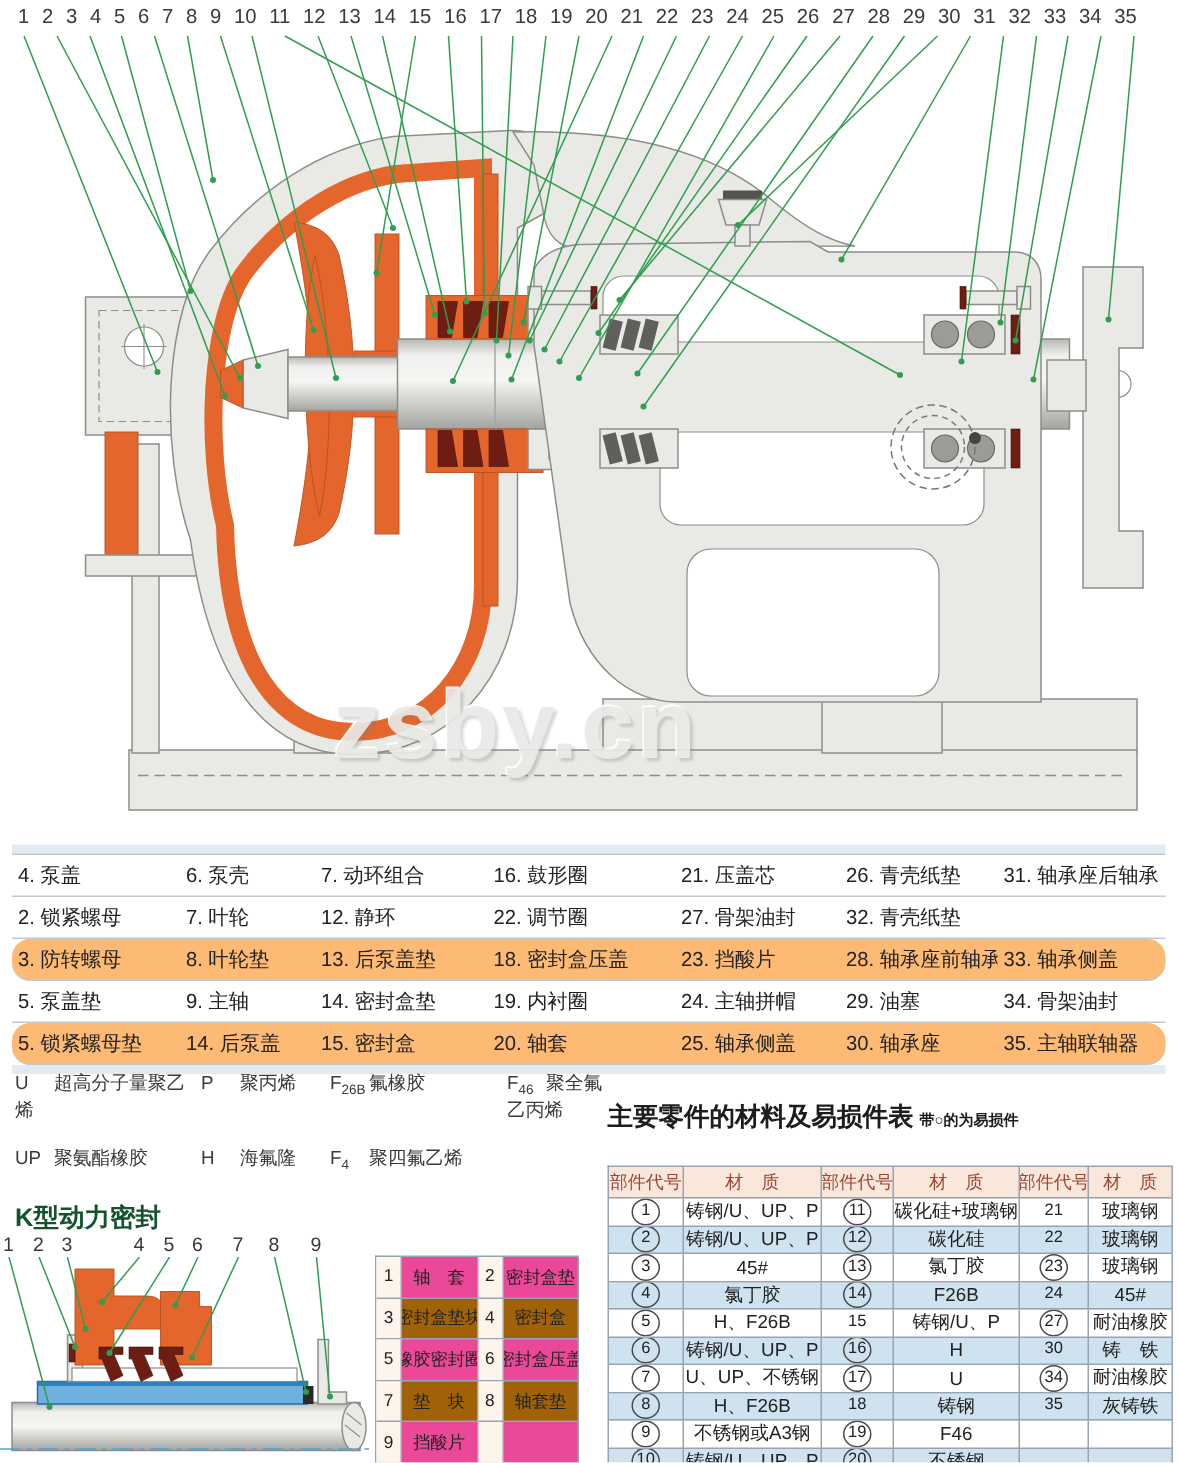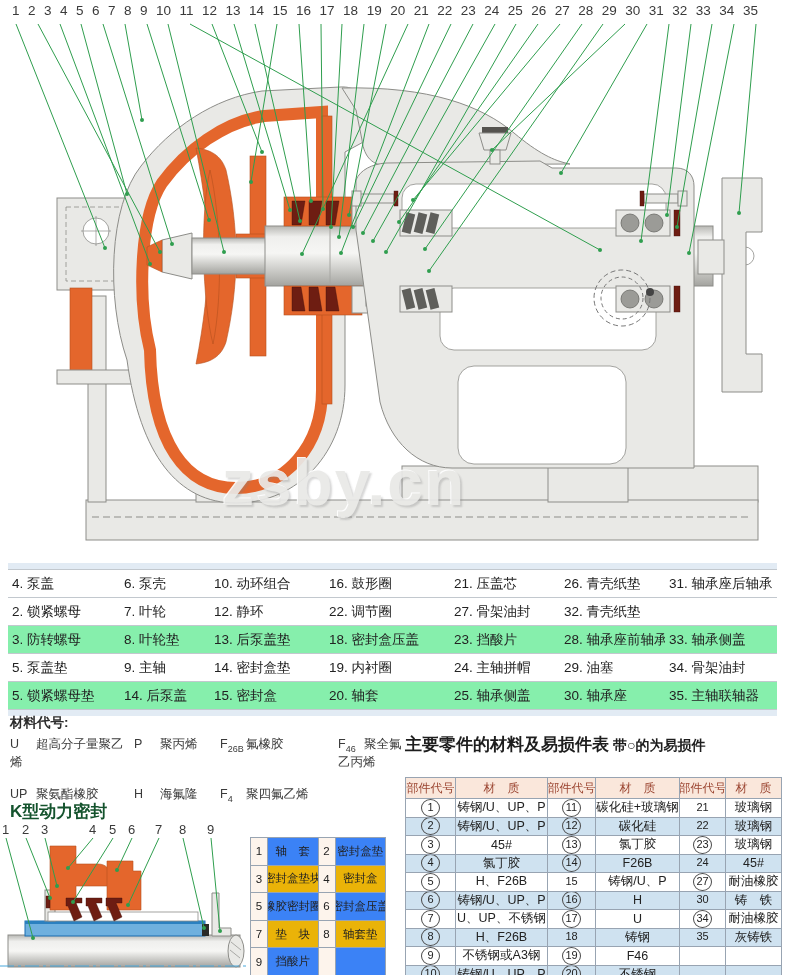--- a/index.html
+++ b/index.html
@@ -36,35 +36,35 @@
   .watermark{position:absolute;left:222px;top:446px;font-size:64px;font-weight:bold;
              letter-spacing:2px;color:#e9e9e7;opacity:.92;
              text-shadow:2px 2px 2px rgba(130,130,130,.35), -1px -1px 0 #fff;}
 
   
   .parts-table{position:absolute;left:8px;top:563px;width:769px;
                border-top:6px solid #e2ebf4;border-bottom:6px solid #e2ebf4;}
   .pr{display:grid;grid-template-columns:112px 90px 115px 125px 110px 105px 1fr;
       height:27px;line-height:27px;font-size:13.5px;border-bottom:1px solid #c2c8ce;}
   .pr:first-child{border-top:1px solid #c2c8ce;}
-  .pr:nth-child(3),.pr:nth-child(5){background:#86efac;}
+  .pr:nth-child(3),.pr:nth-child(5){background:#fdba74;border-radius:12px;}
   .pc{padding-left:4px;white-space:nowrap;overflow:hidden;}
 
   
   .materials{position:absolute;left:10px;top:714px;width:392px;}
   .mat-title{font-size:13.5px;font-weight:bold;color:#2c2c2c;margin-bottom:4px;}
   .mat-grid{display:grid;grid-template-columns:124px 86px 118px 1fr;row-gap:15px;
             font-size:12.5px;color:#3a3a3a;}
   .mat-code{display:inline-block;min-width:26px;}
   .mat-code sub{font-size:9px;}
 
   
   .right-panel{position:absolute;left:405px;top:733px;width:378px;}
   .panel-title{font-size:17px;font-weight:bold;color:#1d1d1d;white-space:nowrap;}
-  .wear-note{font-size:14px;font-weight:bold;margin-left:4px;margin-top:48px;}
+  .wear-note{font-size:10px;font-weight:bold;margin-left:4px;margin-top:48px;}
   .mat-table{position:absolute;left:0;top:44px;width:376px;
              border:1px solid #98a4b2;border-right:none;border-bottom:none;font-size:12.5px;}
   .mt-row{display:grid;grid-template-columns:50px 92px 48px 84px 46px 1fr;}
   .mt-cell{border-right:1px solid #98a4b2;border-bottom:1px solid #98a4b2;
            display:flex;align-items:center;justify-content:center;height:17.5px;
            white-space:nowrap;overflow:hidden;}
   .mt-head .mt-cell{height:20px;background:#fae7db;color:#9c4733;font-size:12px;}
   .mt-row.even{background:#cfe2f0;}
   .circ{display:inline-block;min-width:17px;height:16px;line-height:15px;
         font-size:11px;text-align:center;}
@@ -78,22 +78,22 @@
   .kseal-nums span:nth-child(5){left:109px;}.kseal-nums span:nth-child(6){left:128px;}
   .kseal-nums span:nth-child(7){left:155px;}.kseal-nums span:nth-child(8){left:179px;}
   .kseal-nums span:nth-child(9){left:207px;}
   .kseal-svg{position:absolute;left:0;top:838px;width:250px;height:137px;}
   .kseal-table{position:absolute;left:250px;top:837px;width:135px;
                border:1px solid #98a4b2;border-right:none;border-bottom:none;font-size:11.5px;}
   .kt-row{display:grid;grid-template-columns:17px 1fr 17px 1fr;}
   .kt-cell{border-right:1px solid #98a4b2;border-bottom:1px solid #98a4b2;height:26.6px;
            display:flex;align-items:center;justify-content:center;white-space:nowrap;overflow:hidden;}
   .kt-cell.num{background:#fdf4ec;}
-  .kt-row.blue .kt-cell.nm{background:#3b82f6;}
-  .kt-row.peach .kt-cell.nm{background:#eab308;}
+  .kt-row.blue .kt-cell.nm{background:#ec4899;}
+  .kt-row.peach .kt-cell.nm{background:#a16207;}
 </style>
 </head>
 <body>
 
 <div class="page">
 
   <div class="num-row">
     <span>1</span>
       <span>2</span>
       <span>3</span>
@@ -332,21 +332,21 @@
         <circle cx="739" cy="213" r="2"></circle>
     </g>
   </svg>
 
   <div class="watermark">zsby.cn</div>
 
   <div class="parts-table">
     <div class="pr">
       <div class="pc">4. 泵盖</div>
         <div class="pc">6. 泵壳</div>
-        <div class="pc">10. 动环组合</div>
+        <div class="pc">7. 动环组合</div>
         <div class="pc">16. 鼓形圈</div>
         <div class="pc">21. 压盖芯</div>
         <div class="pc">26. 青壳纸垫</div>
         <div class="pc">31. 轴承座后轴承</div>
     </div>
     <div class="pr">
       <div class="pc">2. 锁紧螺母</div>
         <div class="pc">7. 叶轮</div>
         <div class="pc">12. 静环</div>
         <div class="pc">22. 调节圈</div>
@@ -376,21 +376,20 @@
         <div class="pc">14. 后泵盖</div>
         <div class="pc">15. 密封盒</div>
         <div class="pc">20. 轴套</div>
         <div class="pc">25. 轴承侧盖</div>
         <div class="pc">30. 轴承座</div>
         <div class="pc">35. 主轴联轴器</div>
     </div>
   </div>
 
   <div class="materials">
-    <div class="mat-title">材料代号:</div>
     <div class="mat-grid">
       <span><span class="mat-code"><span>U</span><sub></sub></span><span>超高分子量聚乙烯</span></span>
       <span><span class="mat-code"><span>P</span><sub></sub></span><span>聚丙烯</span></span>
       <span><span class="mat-code"><span>F</span><sub>26B</sub></span><span>氟橡胶</span></span>
       <span><span class="mat-code"><span>F</span><sub>46</sub></span><span>聚全氟乙丙烯</span></span>
       <span><span class="mat-code"><span>UP</span><sub></sub></span><span>聚氨酯橡胶</span></span>
       <span><span class="mat-code"><span>H</span><sub></sub></span><span>海氟隆</span></span>
       <span><span class="mat-code"><span>F</span><sub>4</sub></span><span>聚四氟乙烯</span></span>
     </div>
   </div>

